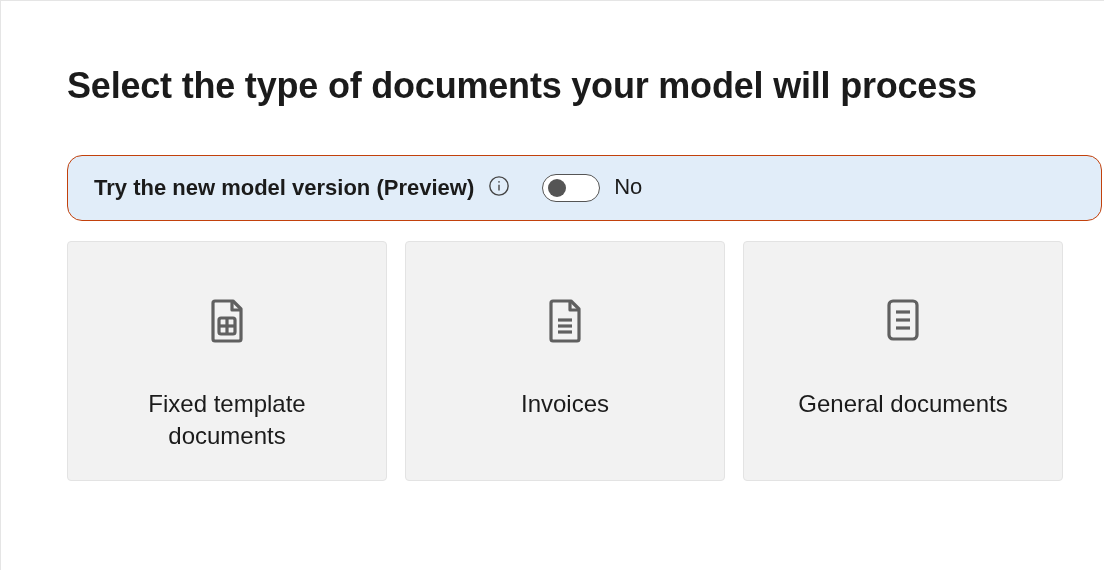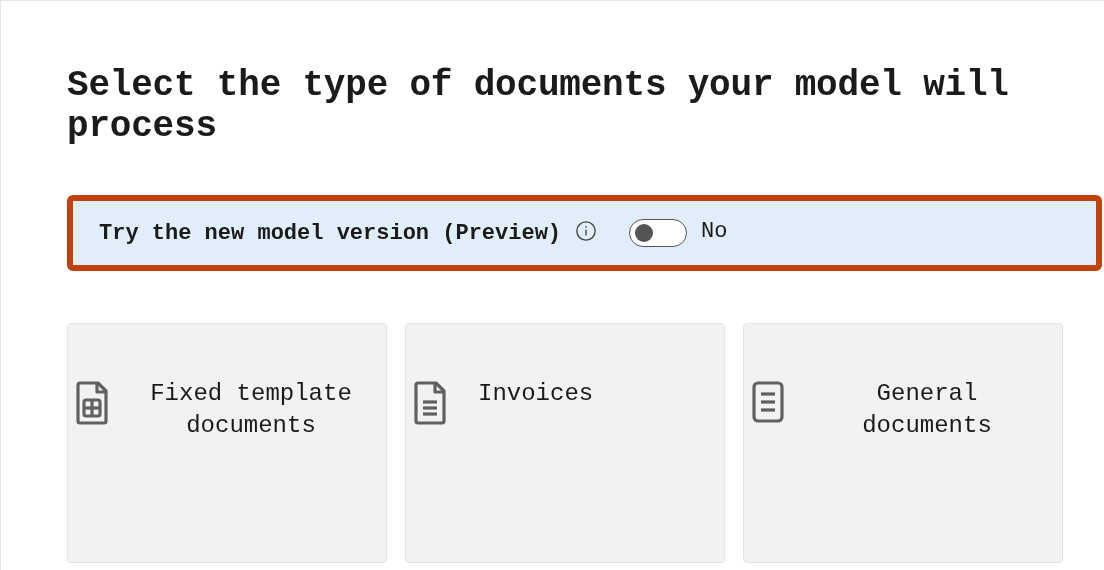--- a/index.html
+++ b/index.html
@@ -11,37 +11,36 @@
       font-family: "Segoe UI", -apple-system, BlinkMacSystemFont, sans-serif;
       background: #ffffff;
       width: 1104px;
       height: 570px;
       overflow: hidden;
       border-top: 1px solid #e5e5e5;
       border-left: 1px solid #e5e5e5;
     }
     .container {
       padding: 64px 0 4px 66px;
-      font-family: Liberation Mono, monospace;
     }
     .page-title {
       font-size: 36px;
       font-weight: 600;
       color: #1b1b1b;
       margin-bottom: 48px;
       letter-spacing: -0.2px;
     }
     .banner {
       display: flex;
       align-items: center;
       background: #e1edf9;
-      border: 6px solid #c2410c;
-      border-radius: 6px;
+      border: 1px solid #c2410c;
+      border-radius: 15px;
       padding: 18px 26px;
-      margin-bottom: 52px;
+      margin-bottom: 20px;
       gap: 14px;
       width: 1035px;
     }
     .banner-label {
       font-size: 22px;
       font-weight: 600;
       color: #1b1b1b;
     }
     .info-icon {
       width: 22px;
@@ -81,21 +80,22 @@
       display: flex;
       gap: 18px;
     }
     .card {
       width: 320px;
       height: 240px;
       background: #f2f2f2;
       border: 1px solid #e3e3e3;
       border-radius: 4px;
       display: flex;
-      flex-direction: row;
+      flex-direction: column;
+      align-items: center;
       padding-top: 54px;
       cursor: pointer;
     }
     .card-icon {
       width: 48px;
       height: 48px;
       margin-bottom: 40px;
       color: #606060;
     }
     .card-label {

